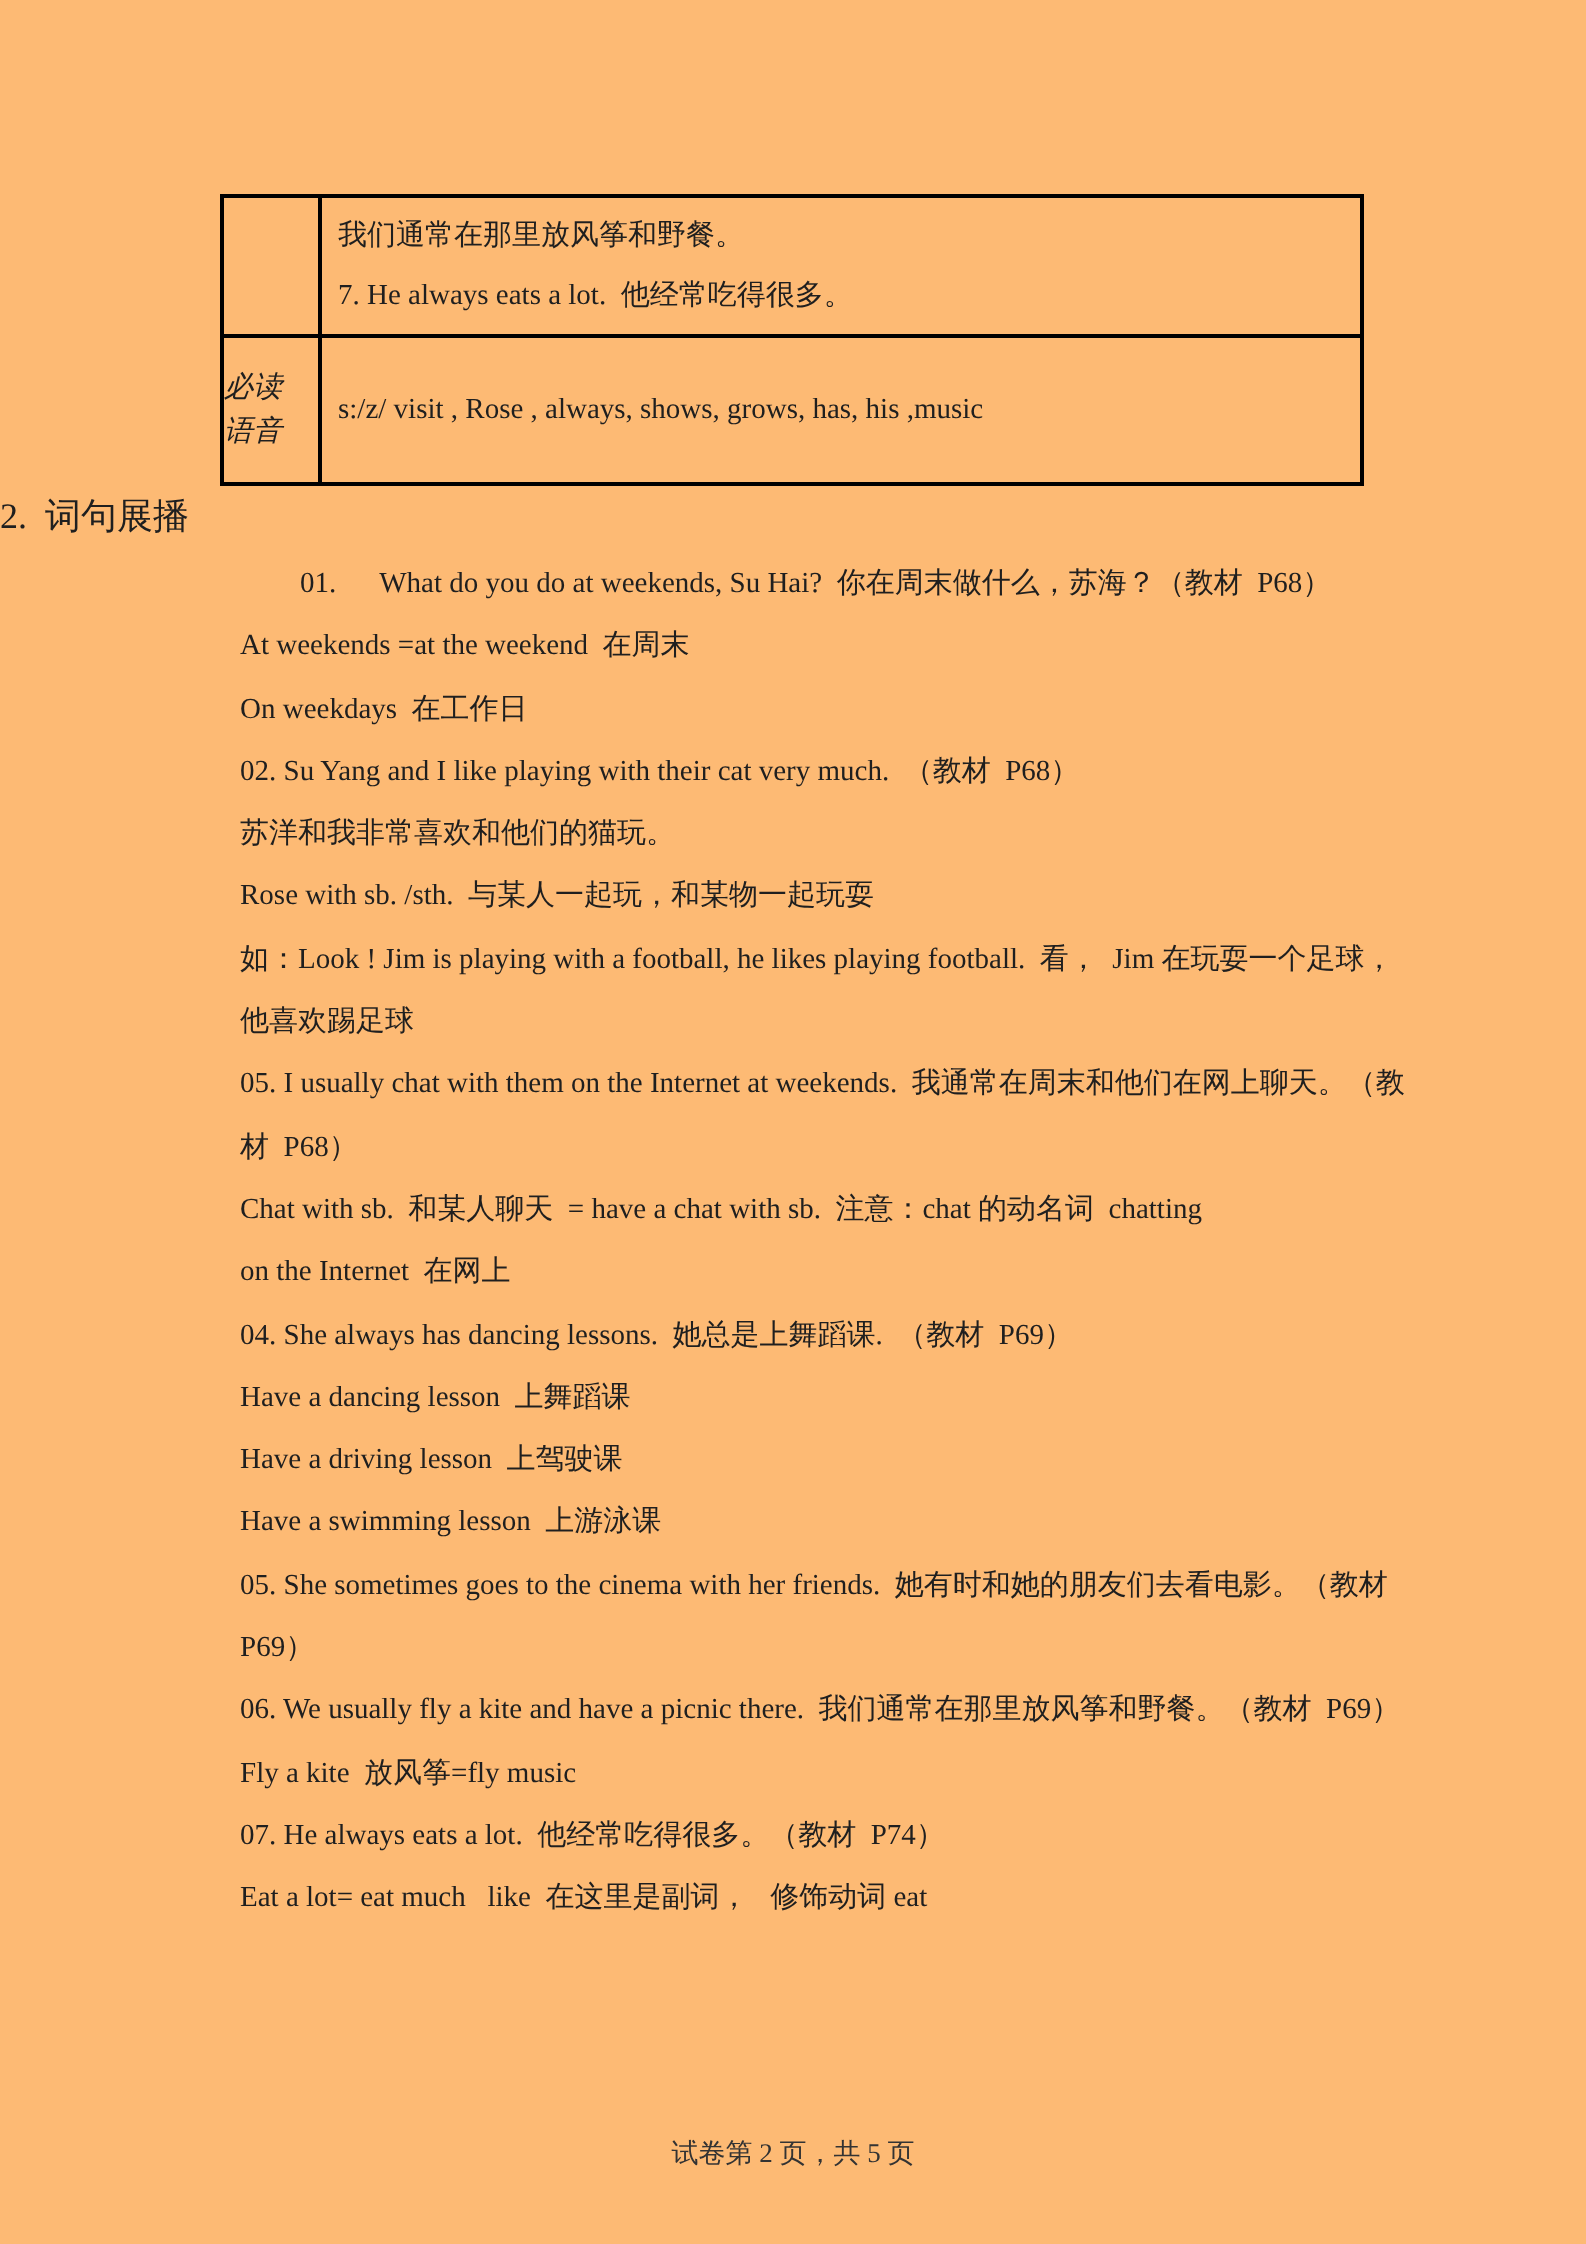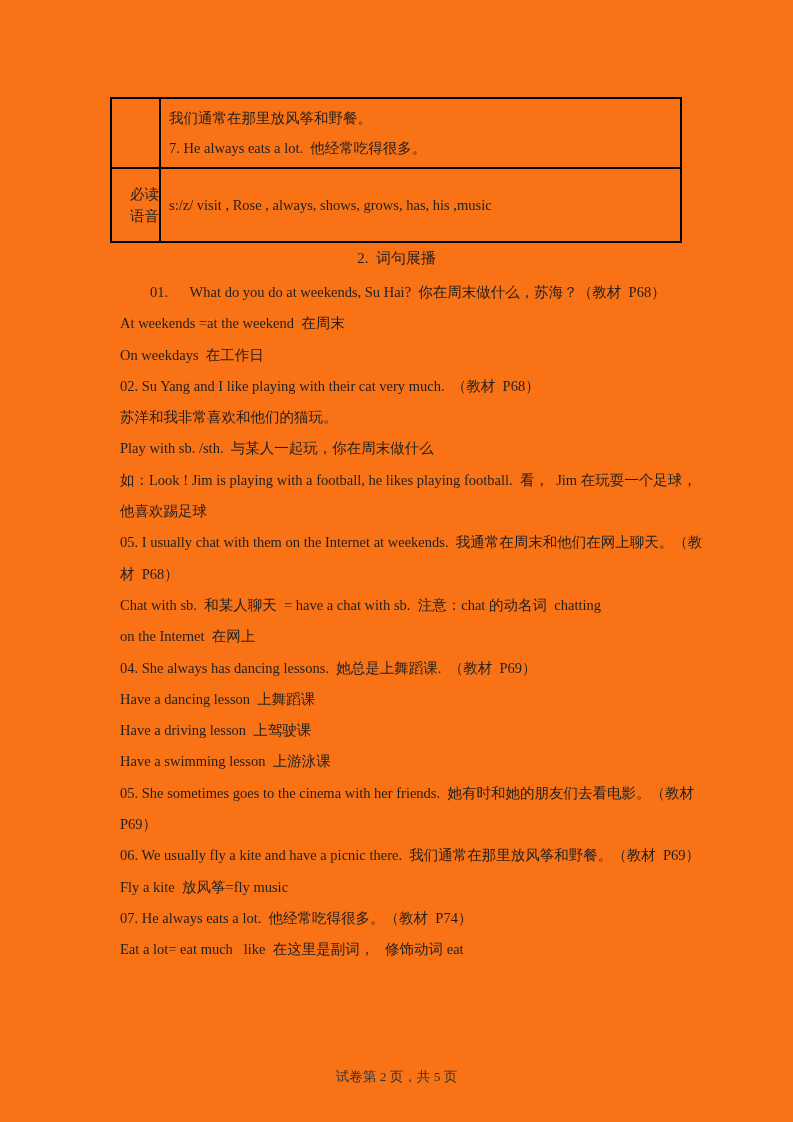--- a/index.html
+++ b/index.html
@@ -1,48 +1,48 @@
 <!DOCTYPE html>
 <html><head>
 <meta charset="utf-8">
 <style>
   html,body{margin:0;padding:0;background:#e8e8e8;}
   .page{
     position:relative;
     width:793px;height:1122px;
     margin:0 auto;
-    background:#f97316;
+    background:#fdba74;
     font-family:"Liberation Serif","DejaVu Serif",serif;
     color:#1f1f1f;
     overflow:hidden;
   }
   
   .doc-table{
     position:absolute;top:97px;left:110px;
     border-collapse:collapse;
     table-layout:fixed;
     width:572px;
     font-size:14.5px;
   }
   .doc-table td{
     border:2px solid #000;
     padding:0;
     vertical-align:middle;
   }
-  .doc-table .col-label{width:47px;text-align:right;}
+  .doc-table .col-label{width:47px;text-align:left;font-style:italic;}
   .doc-table .col-content{padding-left:8px;}
   .row-sentences{height:70px;}
   .row-phonics{height:74px;}
   .cell-line{white-space:pre;line-height:30px;}
   .label-line{line-height:22px;}
   
   .section-heading{
     position:absolute;top:243px;left:0;right:0;
-    text-align:center;
-    font-size:15px;
+    text-align:left;
+    font-size:18px;
     line-height:31px;
     white-space:pre;
   }
   
   .body-block{
     position:absolute;top:277px;left:120px;right:40px;
   }
   .body-block p{
     margin:0;
     font-size:14.5px;
@@ -88,21 +88,21 @@
     </table>
 
   <div class="section-heading">2.  词句展播</div>
 
   <div class="body-block">
     <p class="indent">01.      What do you do at weekends, Su Hai?  你在周末做什么，苏海？（教材  P68）</p>
     <p>At weekends =at the weekend  在周末</p>
     <p>On weekdays  在工作日</p>
     <p>02. Su Yang and I like playing with their cat very much.  （教材  P68）</p>
     <p>苏洋和我非常喜欢和他们的猫玩。</p>
-    <p>Play with sb. /sth.  与某人一起玩，你在周末做什么</p>
+    <p>Rose with sb. /sth.  与某人一起玩，和某物一起玩耍</p>
     <p>如：Look ! Jim is playing with a football, he likes playing football.  看，  Jim 在玩耍一个足球，</p>
     <p>他喜欢踢足球</p>
     <p>05. I usually chat with them on the Internet at weekends.  我通常在周末和他们在网上聊天。（教</p>
     <p>材  P68）</p>
     <p>Chat with sb.  和某人聊天  = have a chat with sb.  注意：chat 的动名词  chatting</p>
     <p>on the Internet  在网上</p>
     <p>04. She always has dancing lessons.  她总是上舞蹈课.  （教材  P69）</p>
     <p>Have a dancing lesson  上舞蹈课</p>
     <p>Have a driving lesson  上驾驶课</p>
     <p>Have a swimming lesson  上游泳课</p>

